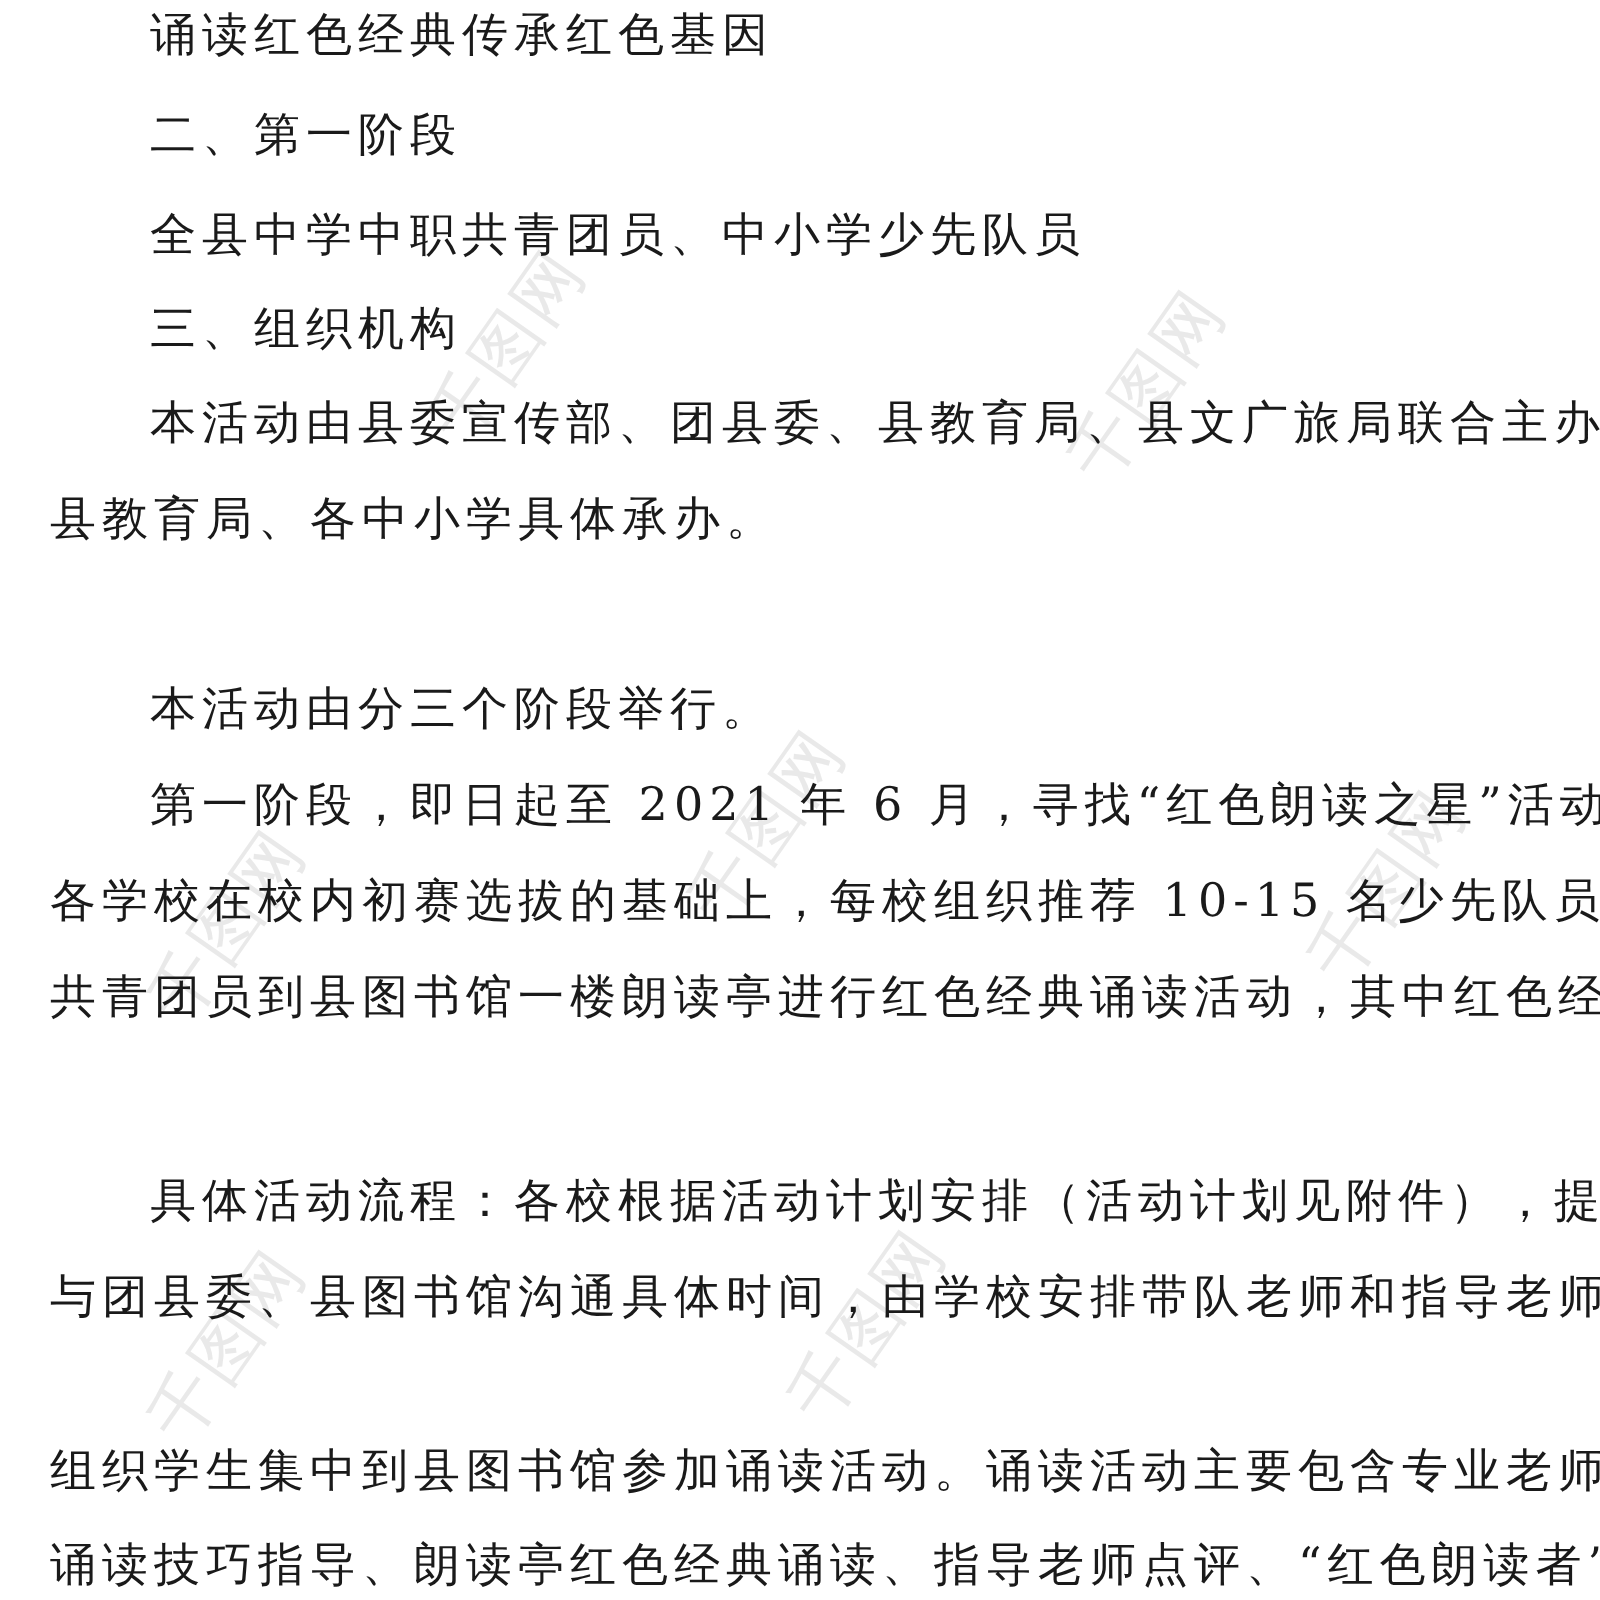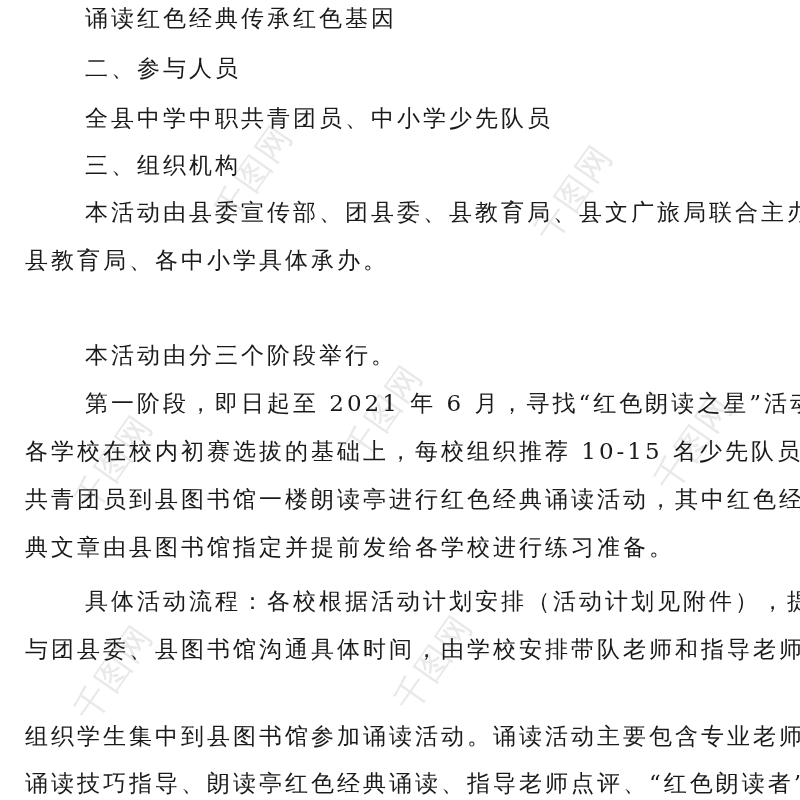--- a/index.html
+++ b/index.html
@@ -3,48 +3,47 @@
   <meta charset="utf-8">
   <style>
     html, body { margin: 0; padding: 0; background: #ffffff; }
     body { width: 800px; height: 800px; position: relative; overflow: hidden; }
     .page {
       position: absolute; left: 0; top: 0; width: 800px; height: 800px;
       font-family: "DejaVu Serif", "Liberation Serif", serif;
       color: #1a1a1a; font-size: 23px; letter-spacing: 3px;
     }
     .line { position: absolute; white-space: nowrap; line-height: 30px; }
-    .indent { left: 85px; text-align: center; }
+    .indent { left: 75px; text-align: center; }
     .flush { left: 25px; }
     .wm {
       position: absolute; color: #d8d8d8; font-family: "DejaVu Sans", sans-serif;
       font-size: 34px; transform: rotate(-55deg); opacity: 0.55; white-space: nowrap;
       pointer-events: none; letter-spacing: 2px;
     }
   </style>
 </head>
 <body>
 
 <div class="page">
   <div class="wm" style="left:200px;top:150px;">千图网</div>
   <div class="wm" style="left:520px;top:170px;">千图网</div>
   <div class="wm" style="left:60px;top:440px;">千图网</div>
   <div class="wm" style="left:330px;top:390px;">千图网</div>
   <div class="wm" style="left:640px;top:420px;">千图网</div>
   <div class="wm" style="left:60px;top:650px;">千图网</div>
   <div class="wm" style="left:380px;top:640px;">千图网</div>
 
   <div class="line indent" style="top:3px;">诵读红色经典传承红色基因</div>
-  <div class="line indent" style="top:53px;">二、参与人员</div>
+  <div class="line indent" style="top:53px;">二、第一阶段</div>
   <div class="line indent" style="top:103px;">全县中学中职共青团员、中小学少先队员</div>
   <div class="line indent" style="top:150px;">三、组织机构</div>
   <div class="line indent" style="top:197px;">本活动由县委宣传部、团县委、县教育局、县文广旅局联合主办，</div>
   <div class="line flush" style="top:245px;">县教育局、各中小学具体承办。</div>
   <div class="line indent" style="top:340px;">本活动由分三个阶段举行。</div>
   <div class="line indent" style="top:388px;">第一阶段，即日起至 2021 年 6 月，寻找“红色朗读之星”活动。</div>
   <div class="line flush" style="top:436px;">各学校在校内初赛选拔的基础上，每校组织推荐 10-15 名少先队员或</div>
   <div class="line flush" style="top:484px;">共青团员到县图书馆一楼朗读亭进行红色经典诵读活动，其中红色经</div>
-  <div class="line flush" style="top:532px;">典文章由县图书馆指定并提前发给各学校进行练习准备。</div>
   <div class="line indent" style="top:586px;">具体活动流程：各校根据活动计划安排（活动计划见附件），提前</div>
   <div class="line flush" style="top:634px;">与团县委、县图书馆沟通具体时间，由学校安排带队老师和指导老师</div>
   <div class="line flush" style="top:721px;">组织学生集中到县图书馆参加诵读活动。诵读活动主要包含专业老师</div>
   <div class="line flush" style="top:768px;">诵读技巧指导、朗读亭红色经典诵读、指导老师点评、“红色朗读者”</div>
 </div>
 
 </body></html>

